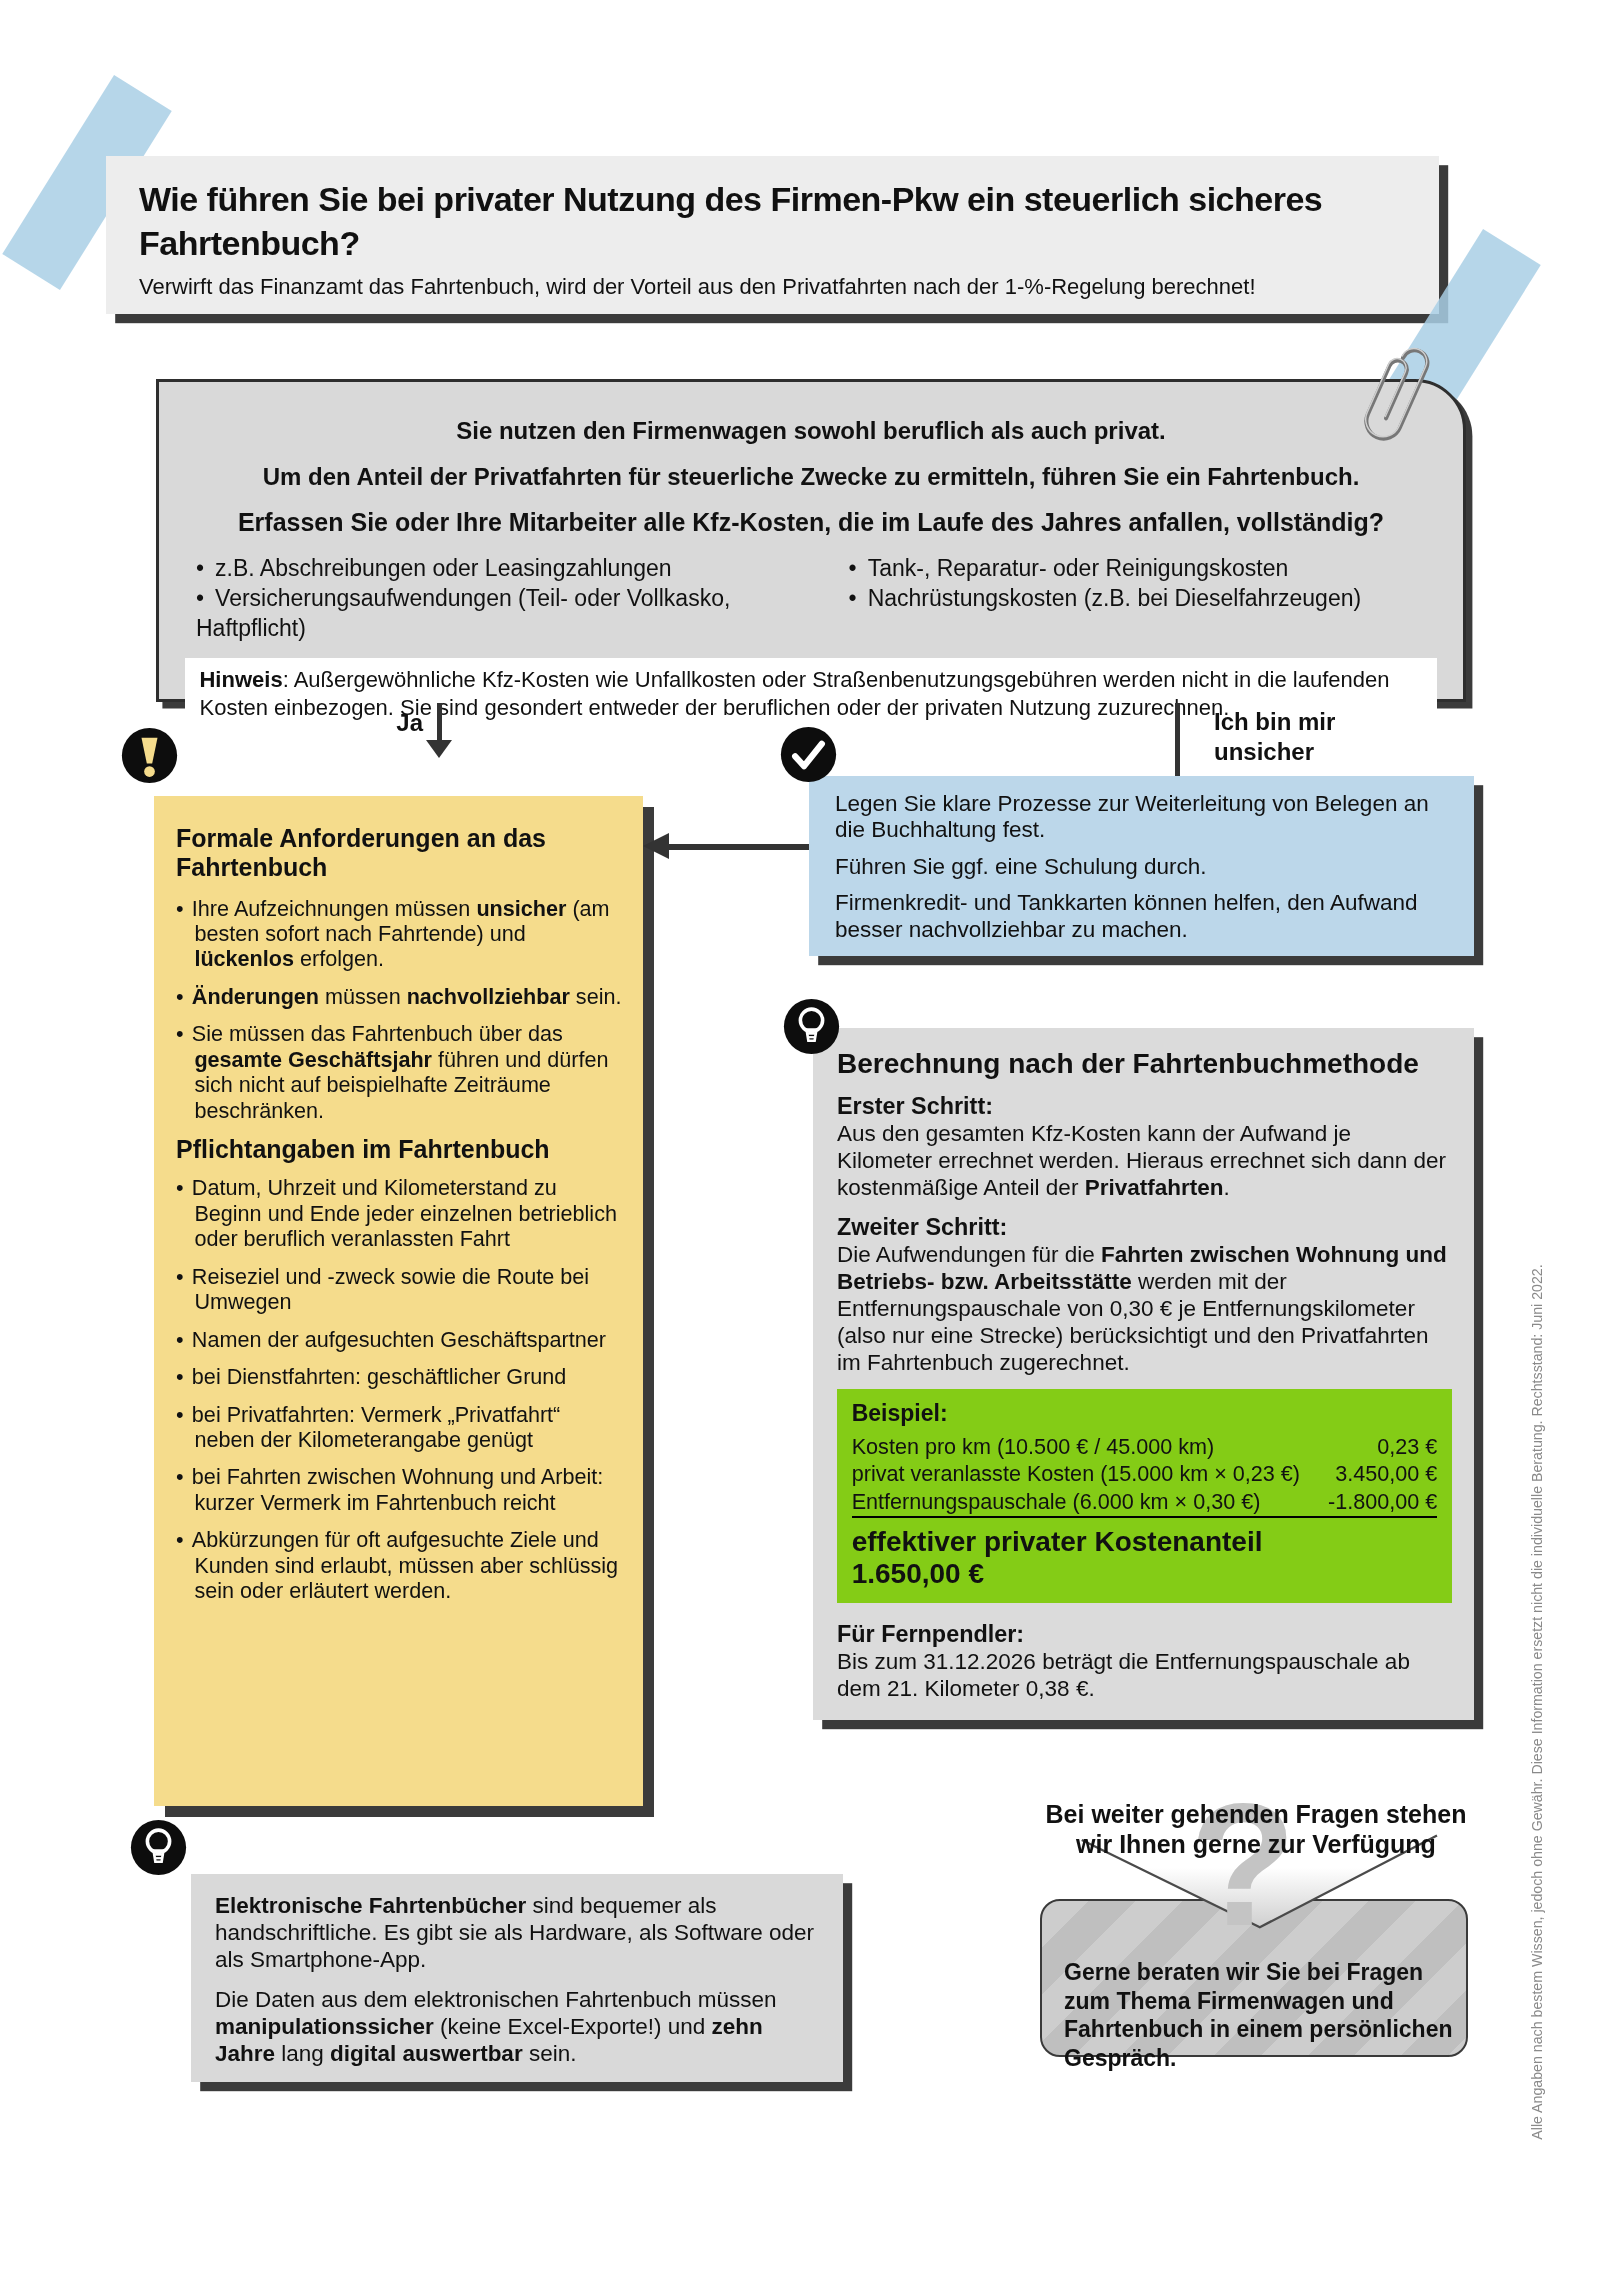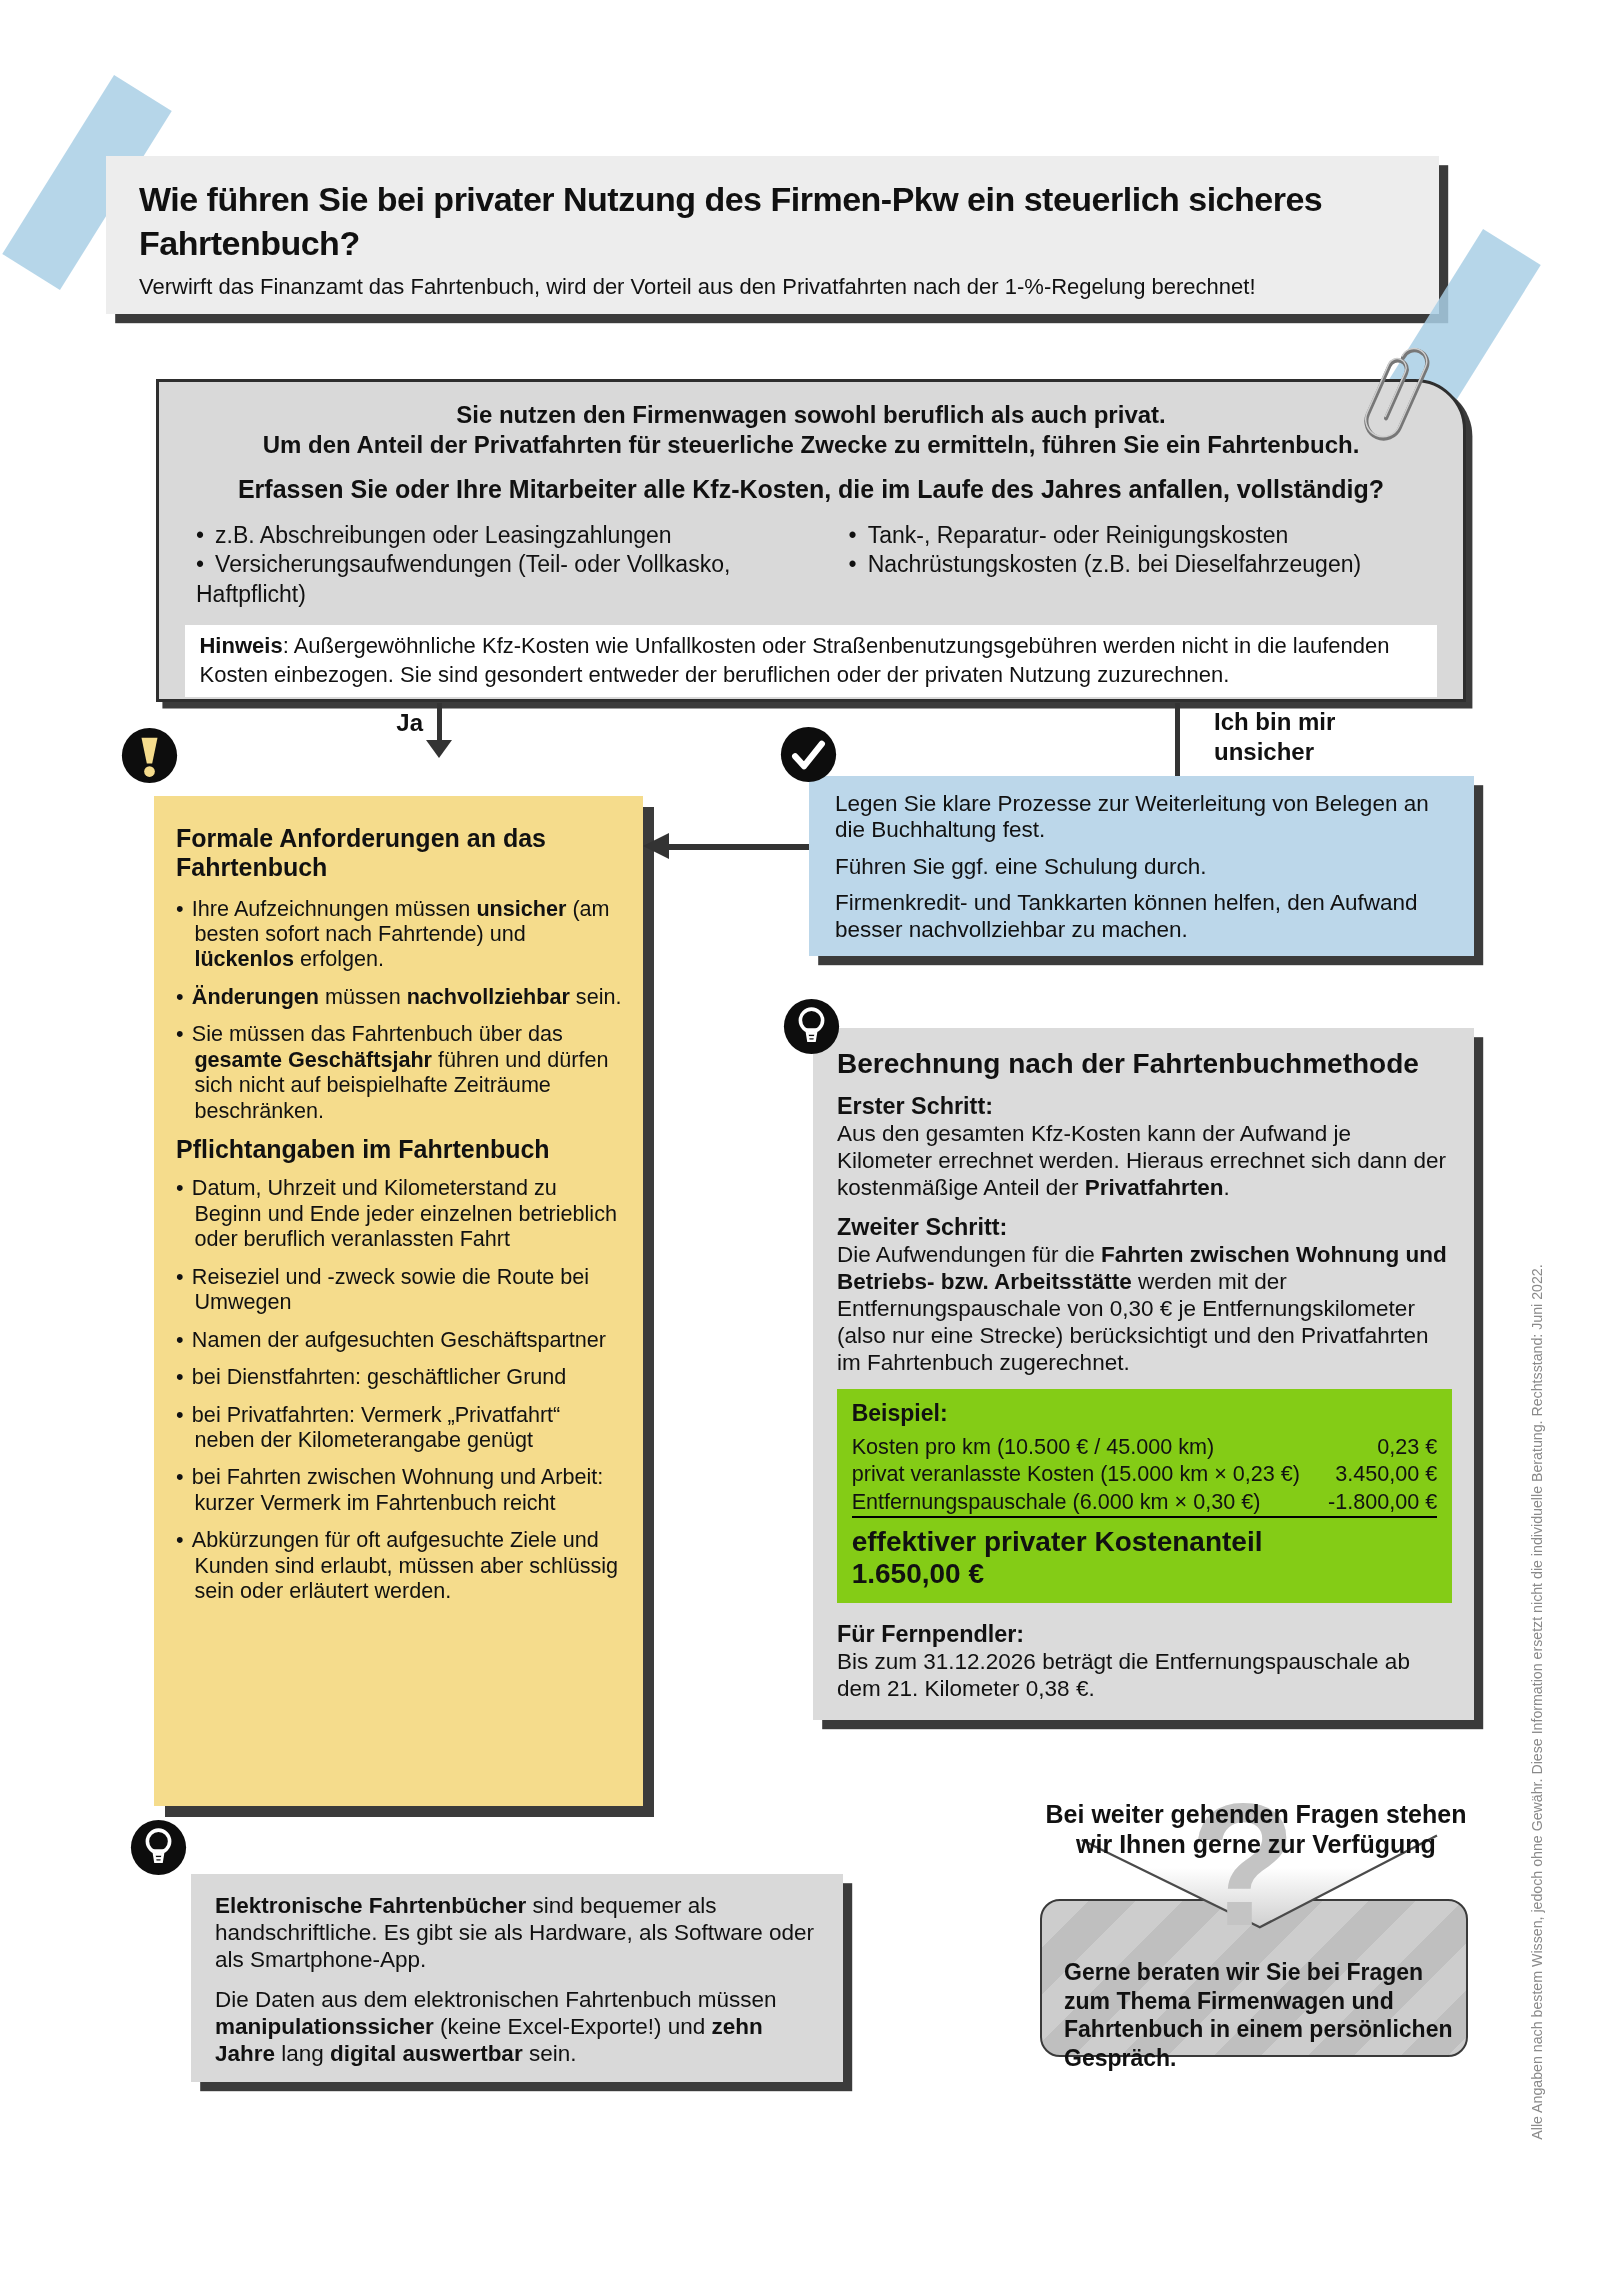--- a/index.html
+++ b/index.html
@@ -16,21 +16,21 @@
   .titlebox{position:absolute;left:106px;top:156px;width:1333px;height:158px;
             background:#ededed;box-shadow:9.2px 9.2px 0 #3b3b3b;box-sizing:border-box;
             padding:22px 27.5px 0 33px;}
   .titlebox h1{margin:0;font-size:34px;line-height:1.28;letter-spacing:-0.5px;}
   .titlebox p{margin:9.2px 0 0 0;font-size:22px;}
 
   
   .introbox{position:absolute;left:156px;top:379px;width:1310px;height:323px;box-sizing:border-box;
             background:#d9d9d9;border:3.7px solid #2e2e2e;border-top-right-radius:51px;
             box-shadow:6.4px 6.4px 0 #3b3b3b;padding:18.4px 24px 0 24px;}
-  .introbox .c1,.introbox .c2{text-align:center;font-weight:bold;font-size:24px;line-height:1.25;margin:0;}
+  .introbox .c1,.introbox .c2{text-align:center;font-weight:bold;font-size:24px;line-height:1.25;margin:16px;}
   .introbox .c3{text-align:center;font-weight:bold;font-size:25px;margin:14.7px 0 0 0;}
   .intro-cols{display:flex;margin-top:16.5px;}
   .intro-cols ul{list-style:none;margin:0;padding:0 0 0 13px;font-size:23px;line-height:1.3;}
   .intro-cols .col1{width:52%;}
   .intro-cols .col2{width:48%;}
   .intro-cols li::before{content:"•";margin-right:11px;}
   .hinweis{background:#ffffff;margin:14.7px 1.8px 0 1.8px;padding:7.3px 14.7px;font-size:22px;line-height:1.3;}
 
   .paperclip{position:absolute;left:1359px;top:342px;transform:rotate(24deg);}
 

